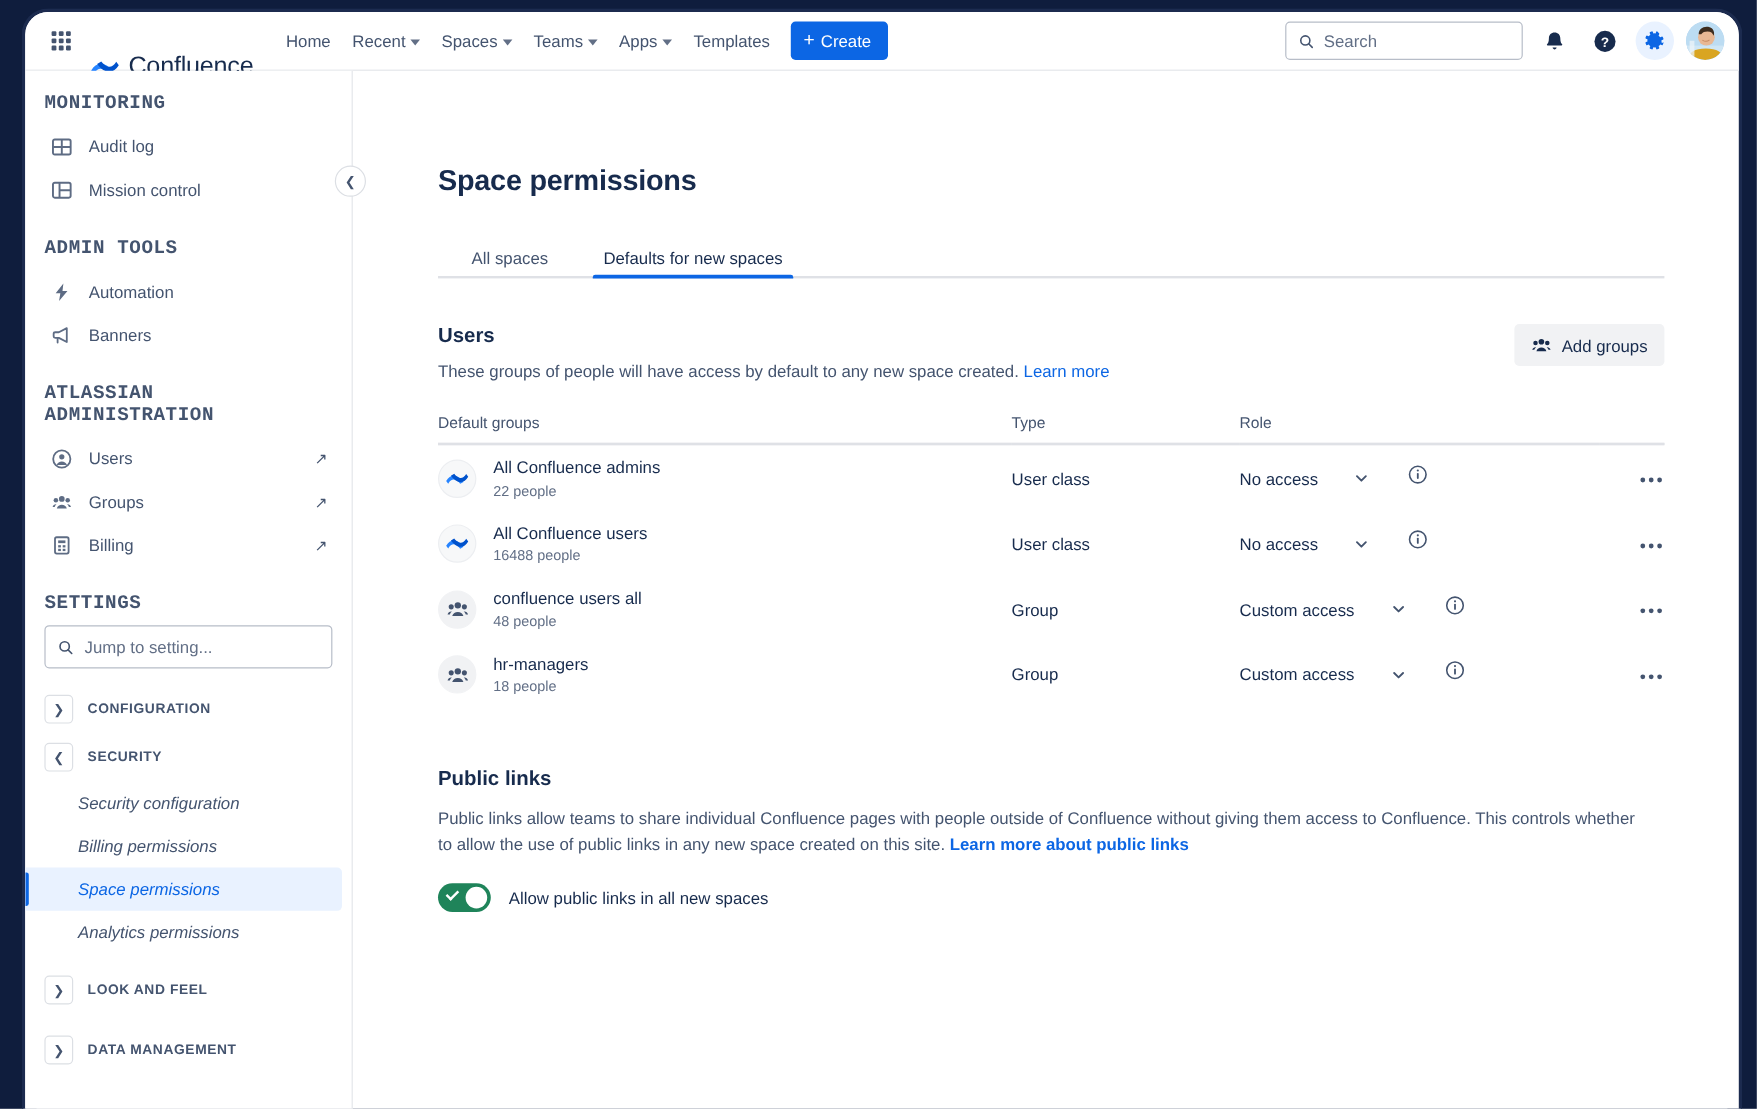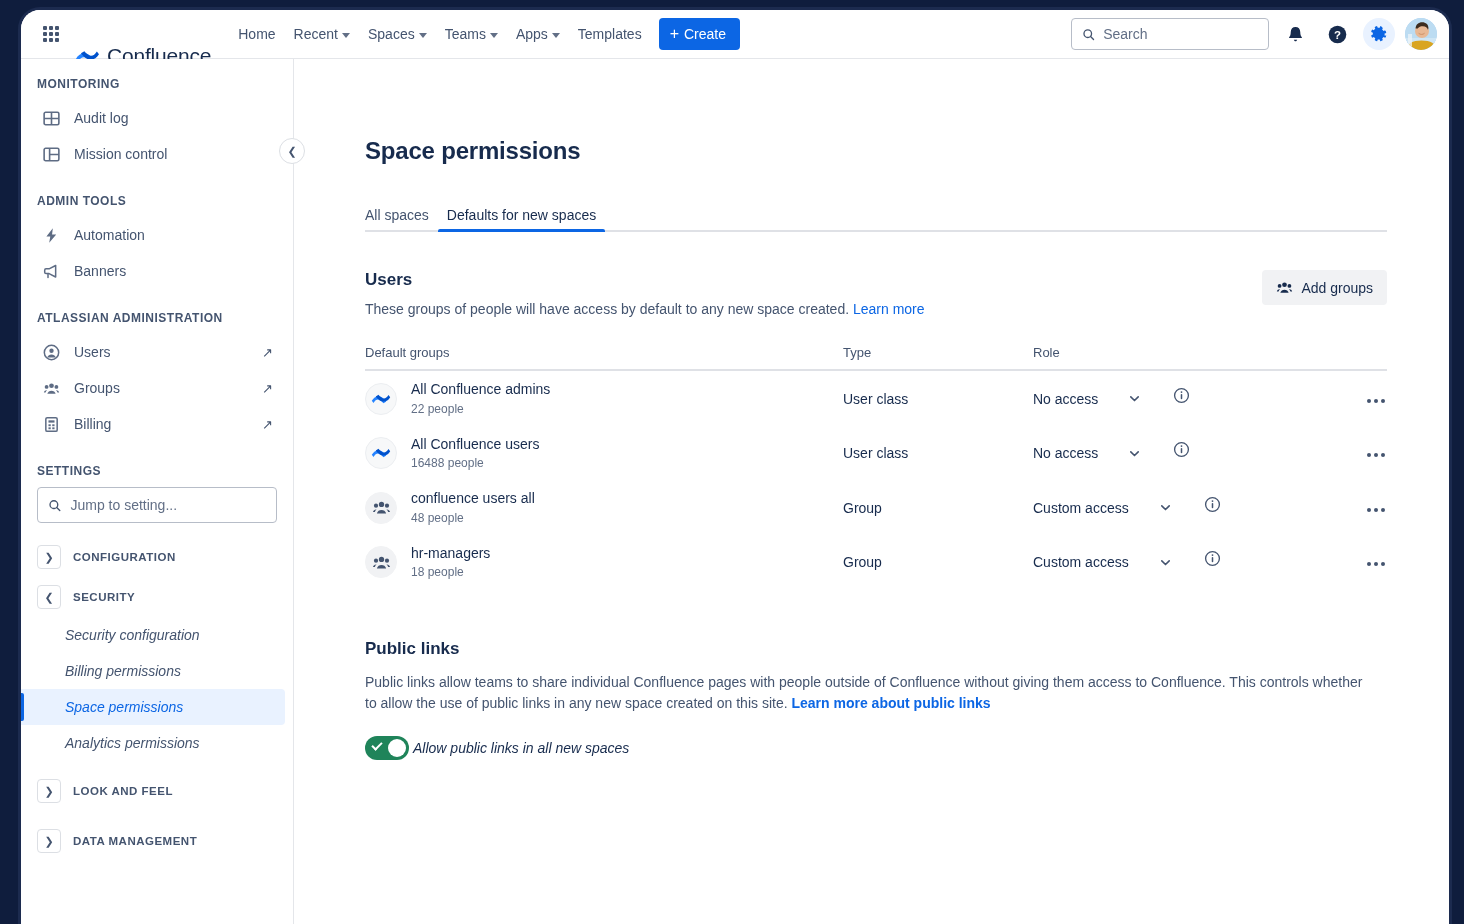--- a/index.html
+++ b/index.html
@@ -122,23 +122,23 @@
   
   #sidebar {
     width: 273px; flex: 0 0 273px;
     background: #ffffff;
     border-right: 1px solid #e4e6ea;
     padding-top: 18px;
     overflow: hidden;
     position: relative;
   }
   .section-label {
-    font-size: 12px; font-weight: 700; color: #44546f;
+    font-size: 16px; font-weight: 700; color: #44546f;
     letter-spacing: 0.5px;
-    padding: 0 16px; margin-bottom: 9px; margin-top: 22px;
+    padding: 0 16px; margin-bottom: 9px; margin-top: 22px; font-family: Liberation Mono, monospace;
   }
   .section-label:first-child { margin-top: 0; }
 
   .side-item {
     display: flex; align-items: center; gap: 13px;
     height: 36px; padding: 0 16px;
     font-size: 14px; color: #44546f;
     cursor: pointer; position: relative;
     border-radius: 3px;
     margin: 0 4px 0 4px;
@@ -216,20 +216,21 @@
   #tabs {
     display: flex; gap: 0; margin-top: 36px;
     border-bottom: 2px solid #dfe1e6;
     width: 1022px;
   }
   .tab {
     font-size: 14px; color: #44546f;
     padding: 6px 9px 9px 9px;
     cursor: pointer; position: relative;
     margin-bottom: -2px;
+    margin-left: 28px;
   }
   .tab:first-child { padding-left: 0; }
   .tab.active { color: #172b4d; font-weight: 500; }
   .tab.active::after {
     content: ""; position: absolute;
     left: 0; right: 0; bottom: 0; height: 3px;
     background: #0c66e4; border-radius: 2px 2px 0 0;
   }
 
   .section-head {
@@ -294,21 +295,21 @@
     padding: 6px 2px;
   }
   .kebab i { width: 4px; height: 4px; border-radius: 50%; background: #44546f; display:block; }
 
   #public-links { width: 1022px; margin-top: 50px; }
   #public-links h2 { font-size: 17px; font-weight: 600; color: #172b4d; }
   #public-links p {
     font-size: 14px; color: #44546f; line-height: 1.5;
     margin-top: 13px; max-width: 1012px;
   }
-  .toggle-row { display: flex; align-items: center; gap: 4px; margin-top: 22px; font-style: italic; }
+  .toggle-row { display: flex; align-items: center; gap: 15px; margin-top: 22px; }
   .toggle {
     width: 44px; height: 24px; border-radius: 12px;
     background: #1f845a; position: relative; cursor: pointer;
     display: flex; align-items: center;
   }
   .toggle .check {
     position: absolute; left: 7px; top: 6px;
     width: 10px; height: 6px;
     border-left: 2px solid #fff; border-bottom: 2px solid #fff;
     transform: rotate(-45deg);

